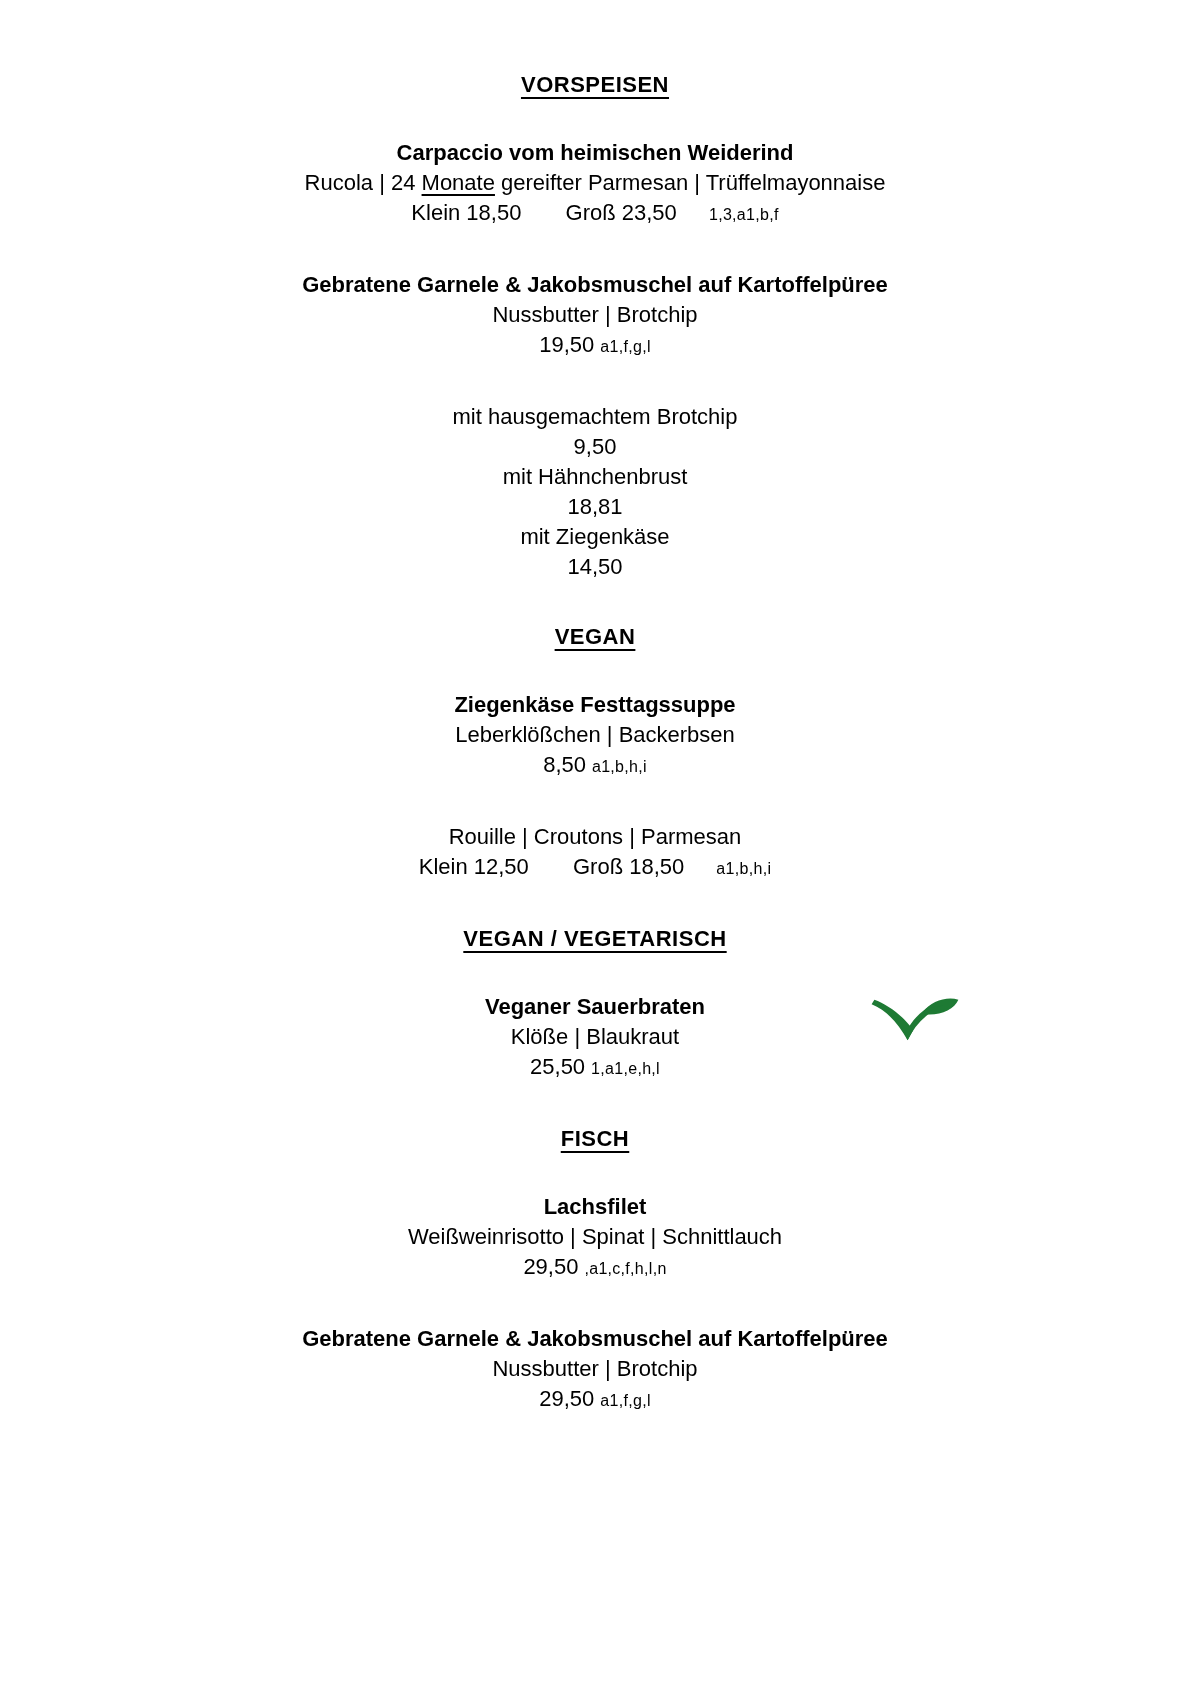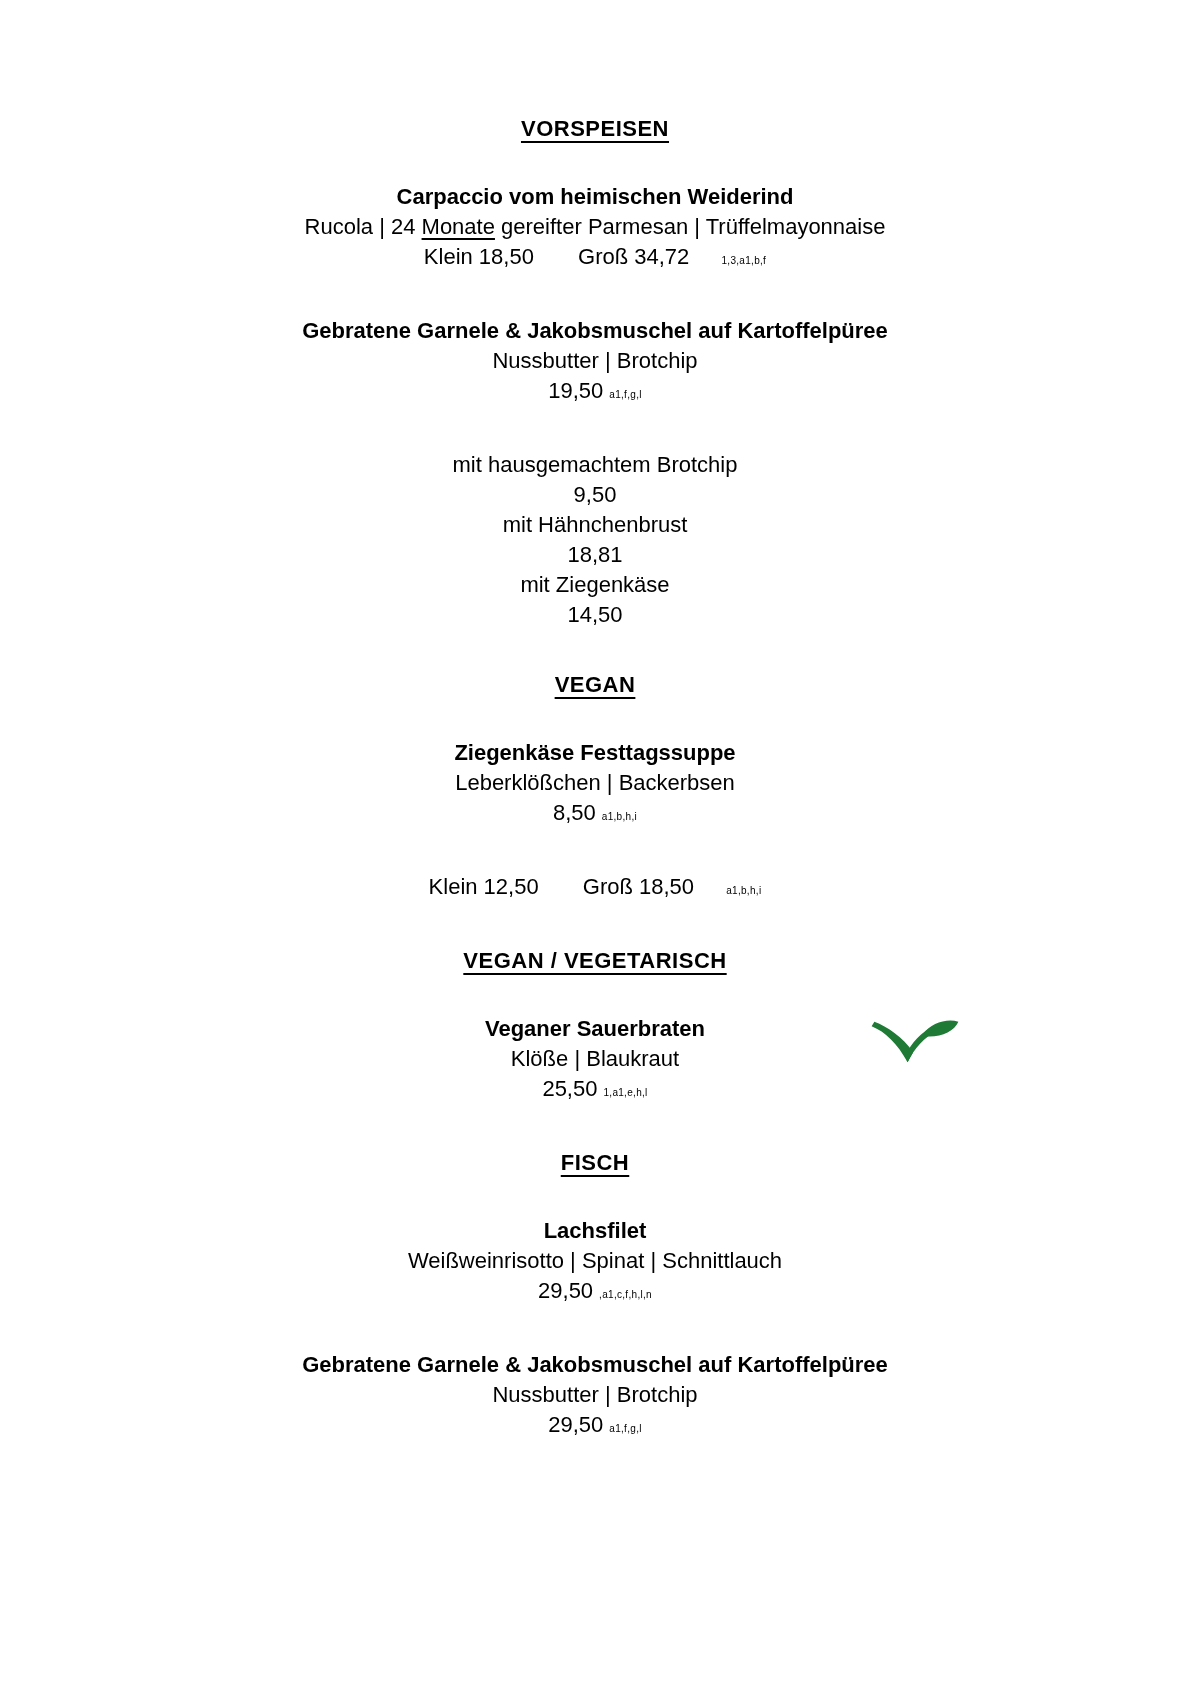--- a/index.html
+++ b/index.html
@@ -6,21 +6,21 @@
   .page {
     position: relative;
     width: 1190px;
     height: 1683px;
     margin: 0 auto;
     background: #ffffff;
     color: #000000;
     font-family: "Liberation Sans", sans-serif;
     text-align: center;
     box-sizing: border-box;
-    padding-top: 114px;
+    padding-top: 70px;
     overflow: hidden;
   }
   .menu-section { margin: 0; }
   .section-heading {
     font-size: 22px;
     font-weight: bold;
     line-height: 30px;
     margin: 0 0 38px 0;
     text-decoration: underline;
     text-underline-offset: 5px;
@@ -33,21 +33,21 @@
     font-weight: bold;
     line-height: 30px;
   }
   .item-line {
     font-size: 22px;
     font-weight: normal;
     line-height: 30px;
   }
   .u { text-decoration: underline; text-underline-offset: 4px; }
   .allergens {
-    font-size: 10px;
+    font-size: 16px;
     font-weight: normal;
     letter-spacing: 0.3px;
   }
   .gap-sm { margin-left: 6px; }
   .gap-md { margin-left: 26px; }
   .gap-lg { margin-left: 38px; }
   .vegan-icon {
     position: absolute;
     top: 4px;
     right: 228px;
@@ -63,21 +63,21 @@
 <div class="page">
 
   <section class="menu-section">
     <h2 class="section-heading">VORSPEISEN</h2>
 
     <div class="menu-item">
       <div class="item-title">Carpaccio vom heimischen Weiderind</div>
       <div class="item-line"><span>Rucola | 24 </span><span class="u">Monate</span><span> gereifter Parmesan | Trüffelmayonnaise</span></div>
       <div class="item-line">
         <span>Klein 18,50</span>
-        <span class="gap-lg">Groß 34,72</span>
+        <span class="gap-lg">Groß 23,50</span>
         <span class="allergens gap-md">1,3,a1,b,f</span>
       </div>
     </div>
 
     <div class="menu-item">
       <div class="item-title">Gebratene Garnele &amp; Jakobsmuschel auf Kartoffelpüree</div>
       <div class="item-line">Nussbutter | Brotchip</div>
       <div class="item-line">
         <span>19,50</span><span class="allergens gap-sm">a1,f,g,l</span>
       </div>
@@ -98,20 +98,21 @@
 
     <div class="menu-item">
       <div class="item-title">Ziegenkäse Festtagssuppe</div>
       <div class="item-line">Leberklößchen | Backerbsen</div>
       <div class="item-line">
         <span>8,50</span><span class="allergens gap-sm">a1,b,h,i</span>
       </div>
     </div>
 
     <div class="menu-item">
+      <div class="item-line">Rouille | Croutons | Parmesan</div>
       <div class="item-line">
         <span>Klein 12,50</span>
         <span class="gap-lg">Groß 18,50</span>
         <span class="allergens gap-md">a1,b,h,i</span>
       </div>
     </div>
   </section>
 
   <section class="menu-section">
     <h2 class="section-heading">VEGAN / VEGETARISCH</h2>

